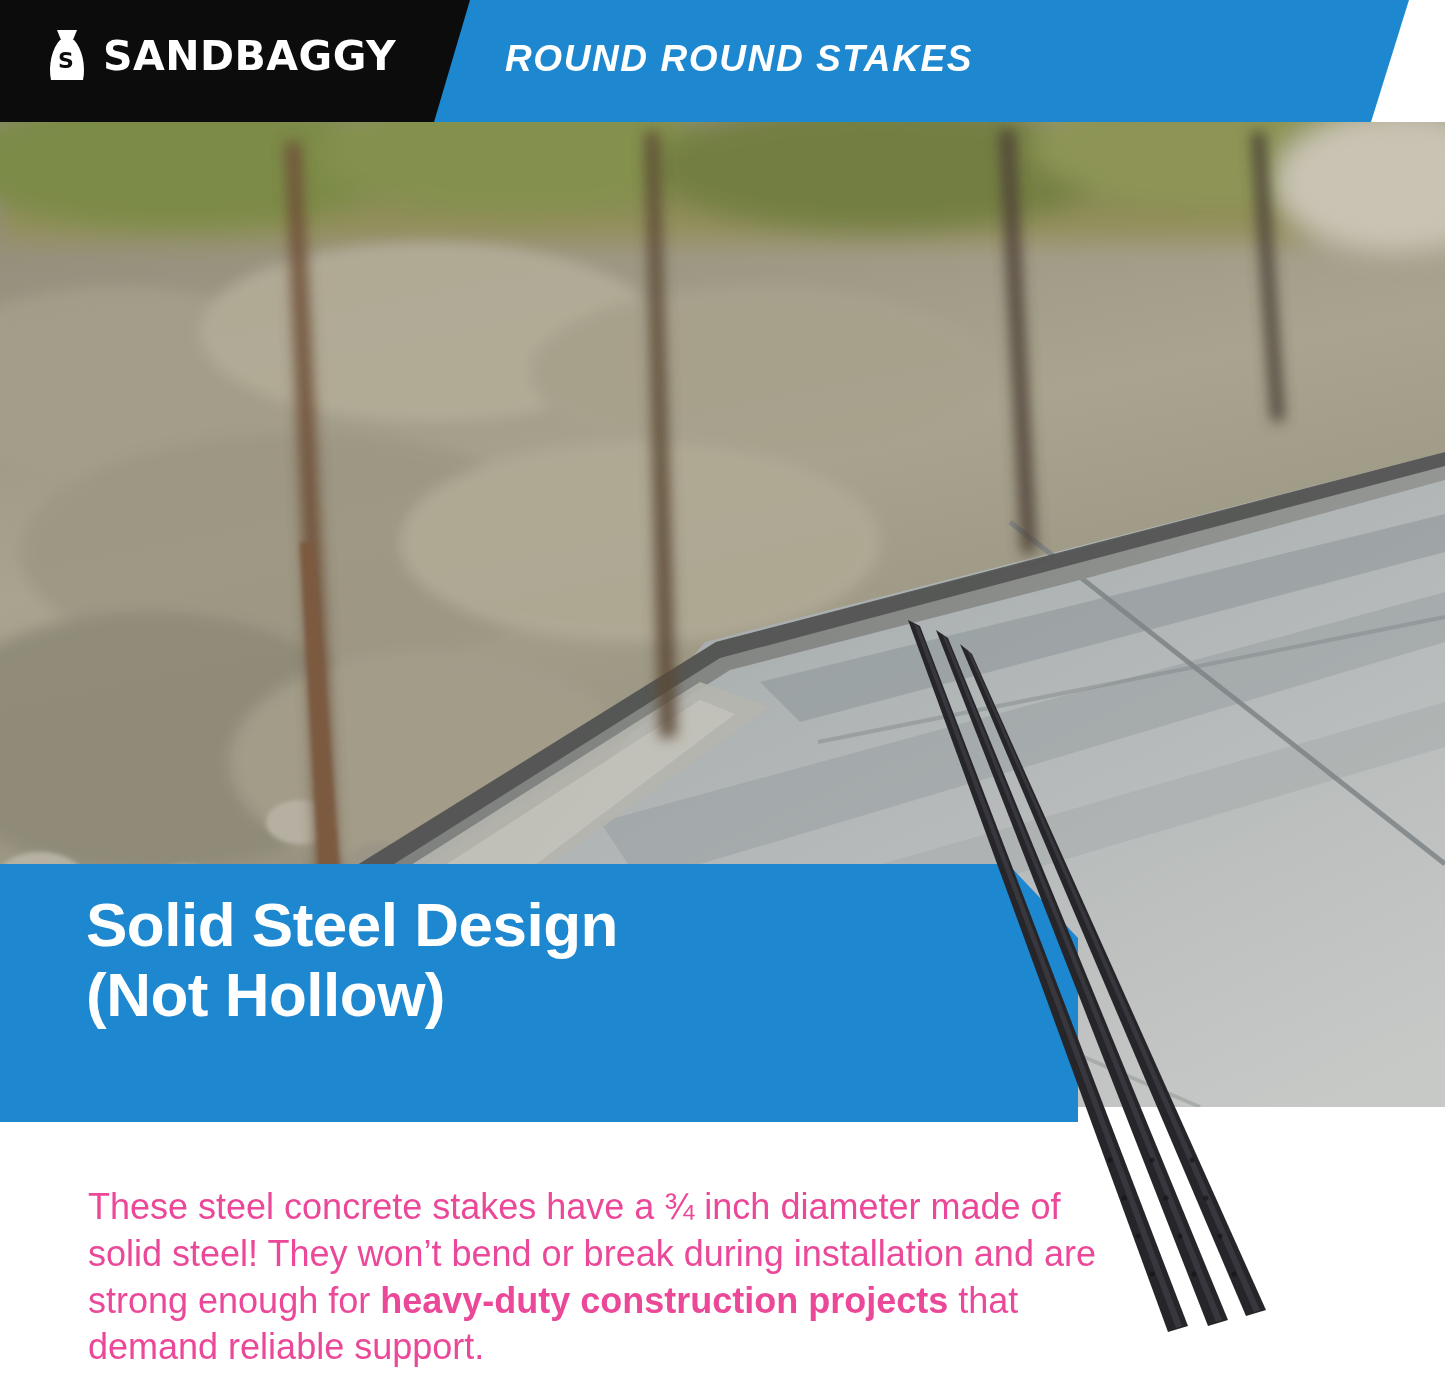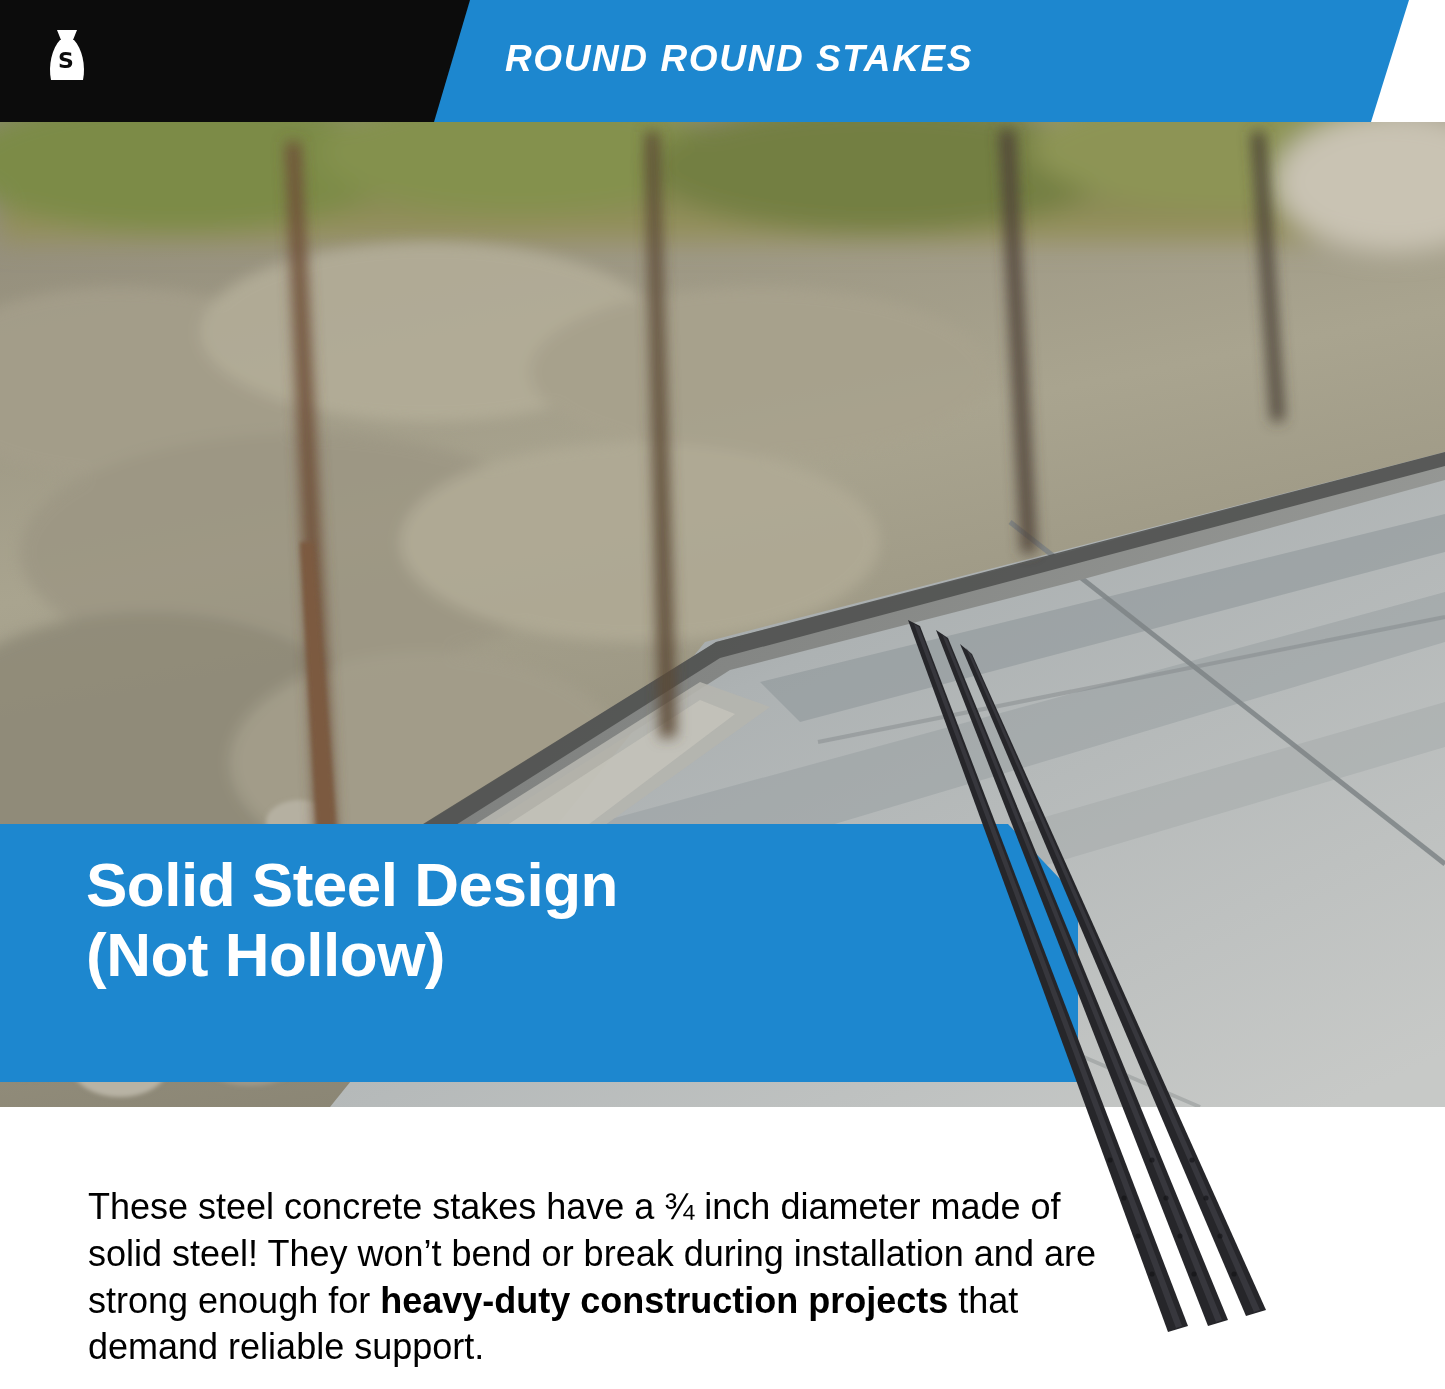--- a/index.html
+++ b/index.html
@@ -88,21 +88,21 @@
     height: 985px;
     overflow: hidden;
     background: #9a9384;
   }
   .photo svg { display: block; }
 
   
   .callout {
     position: absolute;
     left: 0;
-    top: 824px;
+    top: 864px;
     width: 1078px;
     height: 258px;
     background: #1d87cf;
     clip-path: polygon(0 0, 1008px 0, 1078px 74px, 1078px 258px, 0 258px);
   }
   .callout-text {
     position: absolute;
     left: 86px;
     top: 26px;
     color: #ffffff;
@@ -113,21 +113,21 @@
     font-family: "Liberation Sans", sans-serif;
     white-space: pre-line;
   }
 
   
   .bodytext {
     position: absolute;
     left: 88px;
     top: 1148px;
     width: 1030px;
-    color: #000000;
+    color: #ec4899;
     font-size: 36px;
     line-height: 1.30;
     font-family: "Liberation Sans", sans-serif;
   }
   .bodytext b { font-weight: bold; }
 
   
   .fg-stakes {
     position: absolute;
     left: 780px;
@@ -147,20 +147,21 @@
     <div class="header-notch"></div>
 
     <div class="logo-wrap">
       <span class="logo-mark">
         <svg width="46" height="56" viewBox="0 0 46 56" xmlns="http://www.w3.org/2000/svg">
           <path d="M13 2 L33 2 L29 12 L17 12 Z" fill="#ffffff"></path>
           <path d="M16 12 C8 20, 4 38, 7 52 L39 52 C42 38, 38 20, 30 12 Z" fill="#ffffff"></path>
           <text x="22" y="40" font-family="DejaVu Sans, sans-serif" font-size="22" font-weight="bold" fill="#0c0c0c" text-anchor="middle">S</text>
         </svg>
       </span>
+      <span class="logo-text">SANDBAGGY</span>
     </div>
 
     <div class="header-title">ROUND ROUND STAKES</div>
   </div>
 
   <div class="photo">
     <svg width="1445" height="985" viewBox="0 0 1445 985" xmlns="http://www.w3.org/2000/svg">
       <defs>
         <linearGradient id="gGravel" x1="0" y1="0" x2="0.3" y2="1">
           <stop offset="0" stop-color="#8e8876"></stop>

